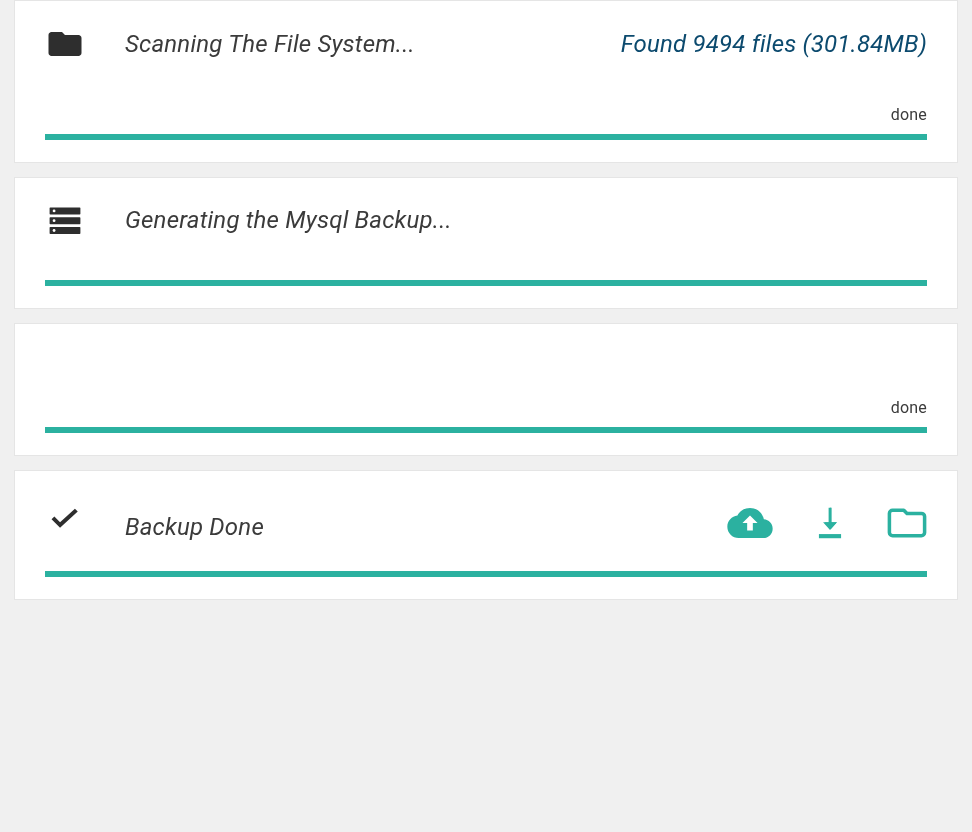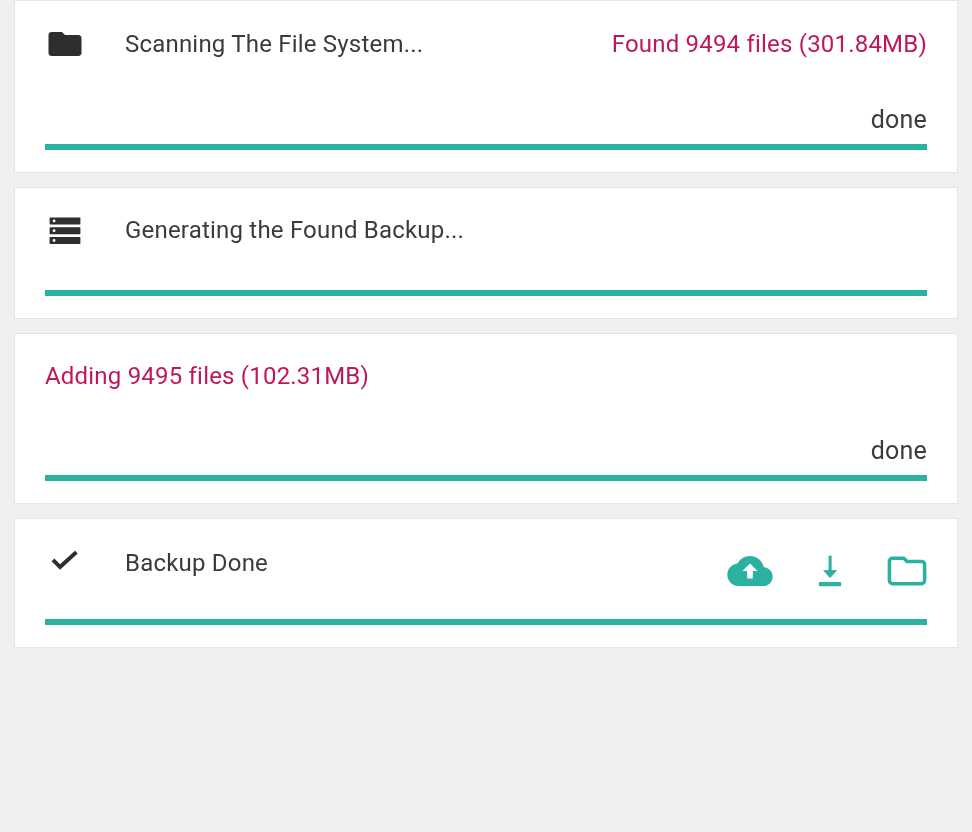--- a/index.html
+++ b/index.html
@@ -19,20 +19,21 @@
     border: 1px solid #e5e5e5;
     margin: 0 14px 14px 14px;
     padding: 28px 30px 22px 30px;
   }
   .card:first-child { margin-top: 0; }
   .row-top {
     display: flex;
     align-items: center;
     justify-content: space-between;
     margin-bottom: 46px;
+    font-style: italic;
   }
   .row-top-left {
     display: flex;
     align-items: center;
     gap: 40px;
   }
   .icon-slot {
     width: 40px;
     display: flex;
     justify-content: center;
@@ -40,27 +41,27 @@
   }
   .icon-svg { display: block; }
   .title {
     font-size: 24px;
     color: #3b3b3b;
     font-weight: 400;
     letter-spacing: 0.2px;
   }
   .right-text {
     font-size: 24px;
-    color: #be185d;
+    color: #0c4a6e;
     font-weight: 400;
     letter-spacing: 0.2px;
   }
   .status-line {
     text-align: right;
-    font-size: 25px;
+    font-size: 16px;
     color: #3b3b3b;
     margin-bottom: 10px;
     letter-spacing: 0.2px;
   }
   .progress {
     height: 6px;
     background: #2bb1a0;
     width: 100%;
   }
   .teal { fill: #2bb1a0; color: #2bb1a0; }
@@ -71,21 +72,21 @@
     gap: 40px;
     margin-top: 6px;
   }
   .action-item {
     cursor: pointer;
     display: flex;
     align-items: center;
     justify-content: center;
   }
   .done-card .row-top { margin-bottom: 20px; align-items: flex-start;}
-  .done-card .title { margin-top: 2px; }
+  .done-card .title { margin-top: 14px; }
   .done-card .progress { margin-top: 30px; }
 </style>
 </head>
 <body>
 
 <div class="container">
 
   <div class="card">
     <div class="row-top">
       <div class="row-top-left">
@@ -108,30 +109,29 @@
         <span class="icon-slot">
           <svg class="icon-svg dark" width="34" height="28" viewBox="0 0 24 20">
             <rect x="1" y="1" width="22" height="5" rx="0.5"></rect>
             <rect x="1" y="8" width="22" height="5" rx="0.5"></rect>
             <rect x="1" y="15" width="22" height="5" rx="0.5"></rect>
             <circle cx="4.2" cy="3.5" r="1" fill="#fff"></circle>
             <circle cx="4.2" cy="10.5" r="1" fill="#fff"></circle>
             <circle cx="4.2" cy="17.5" r="1" fill="#fff"></circle>
           </svg>
         </span>
-        <span class="title">Generating the Found Backup...</span>
+        <span class="title">Generating the Mysql Backup...</span>
       </div>
       <span class="right-text"></span>
     </div>
     <div class="progress"></div>
   </div>
 
   <div class="card">
     <div class="row-top">
-      <span class="right-text">Adding 9495 files (102.31MB)</span>
     </div>
     <div class="status-line">done</div>
     <div class="progress"></div>
   </div>
 
   <div class="card done-card">
     <div class="row-top">
       <div class="row-top-left">
         <span class="icon-slot">
           <svg class="icon-svg dark" width="34" height="26" viewBox="0 0 24 18">

